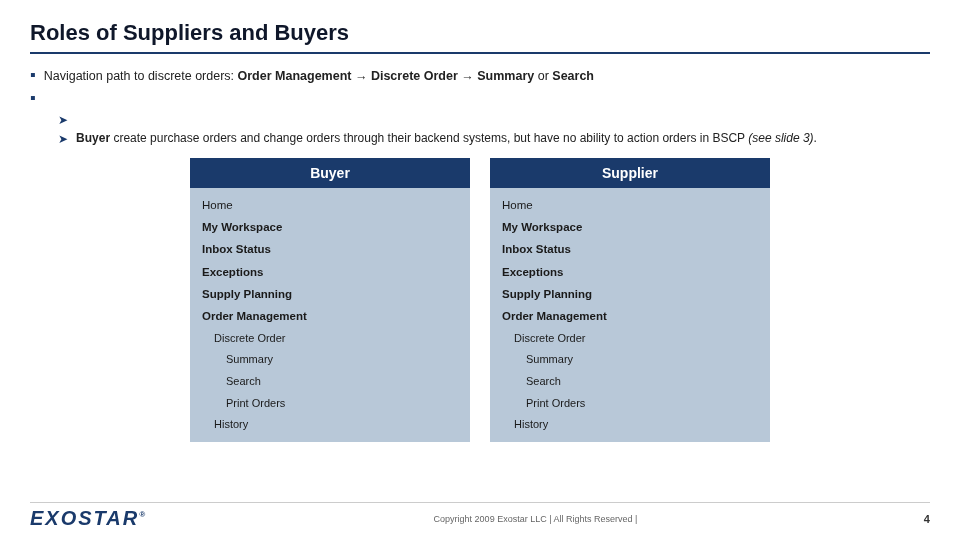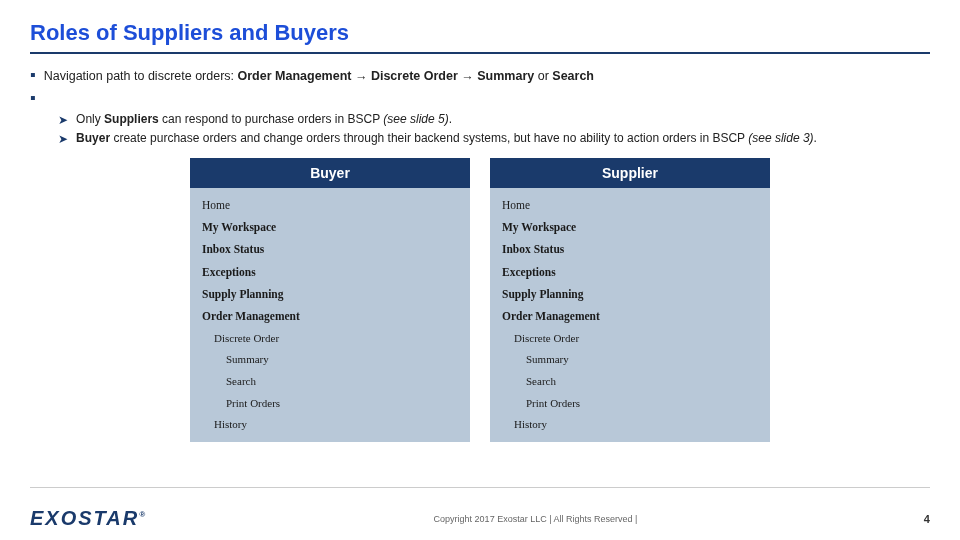--- a/index.html
+++ b/index.html
@@ -22,21 +22,21 @@
 
     
     .title-bar {
       border-bottom: 2px solid #1a3a6b;
       padding-bottom: 6px;
       margin-bottom: 14px;
     }
     .title-bar h1 {
       font-size: 22px;
       font-weight: bold;
-      color: #1d4ed8;
+      color: #0f172a;
     }
 
     
     .bullets {
       margin-bottom: 12px;
     }
     .bullet-item {
       display: flex;
       align-items: flex-start;
       margin-bottom: 5px;
@@ -102,21 +102,20 @@
 
     .menu-body {
       padding: 6px 0 6px 0;
     }
 
     .menu-item {
       padding: 2px 12px;
       font-size: 11.5px;
       color: #1a1a1a;
       line-height: 1.6;
-      font-family: Liberation Serif, serif;
     }
     .menu-item.bold {
       font-weight: bold;
     }
     .menu-item.indented {
       padding-left: 24px;
       font-weight: normal;
       font-size: 11px;
     }
     .menu-item.more-indented {
@@ -128,21 +127,21 @@
     
     .footer {
       position: absolute;
       bottom: 10px;
       left: 30px;
       right: 30px;
       display: flex;
       justify-content: space-between;
       align-items: center;
       border-top: 1px solid #ccc;
-      padding-top: 19px;
+      padding-top: 4px;
     }
     .footer-logo {
       display: flex;
       align-items: center;
     }
     .logo-text {
       font-size: 20px;
       font-weight: 900;
       color: #1a3a6b;
       letter-spacing: 2px;
@@ -181,23 +180,20 @@
       </span>
     </div>
 
     <div class="bullet-item">
       <span class="bullet-icon">▪</span>
     </div>
 
     <div class="sub-bullets">
       <div class="sub-bullet">
         <span class="sub-bullet-icon">➤</span>
-        <span>
-          Only <span class="bold">Suppliers</span> can respond to purchase orders in BSCP <em>(see slide 5)</em>.
-        </span>
       </div>
       <div class="sub-bullet">
         <span class="sub-bullet-icon">➤</span>
         <span>
           <span class="bold">Buyer</span> create purchase orders and change orders through their backend systems, but have no ability to action orders in BSCP <em>(see slide 3)</em>.
         </span>
       </div>
     </div>
   </div>
 
@@ -236,17 +232,17 @@
         <div class="menu-item indented">History</div>
       </div>
     </div>
 
   </div>
 
   <div class="footer">
     <div class="footer-logo">
       <span class="logo-text">EXOSTAR<span class="logo-r">®</span></span>
     </div>
-    <div class="footer-copy">Copyright 2017 Exostar LLC | All Rights Reserved |</div>
+    <div class="footer-copy">Copyright 2009 Exostar LLC | All Rights Reserved |</div>
     <div class="footer-page">4</div>
   </div>
 
 </div>
 
 </body></html>

